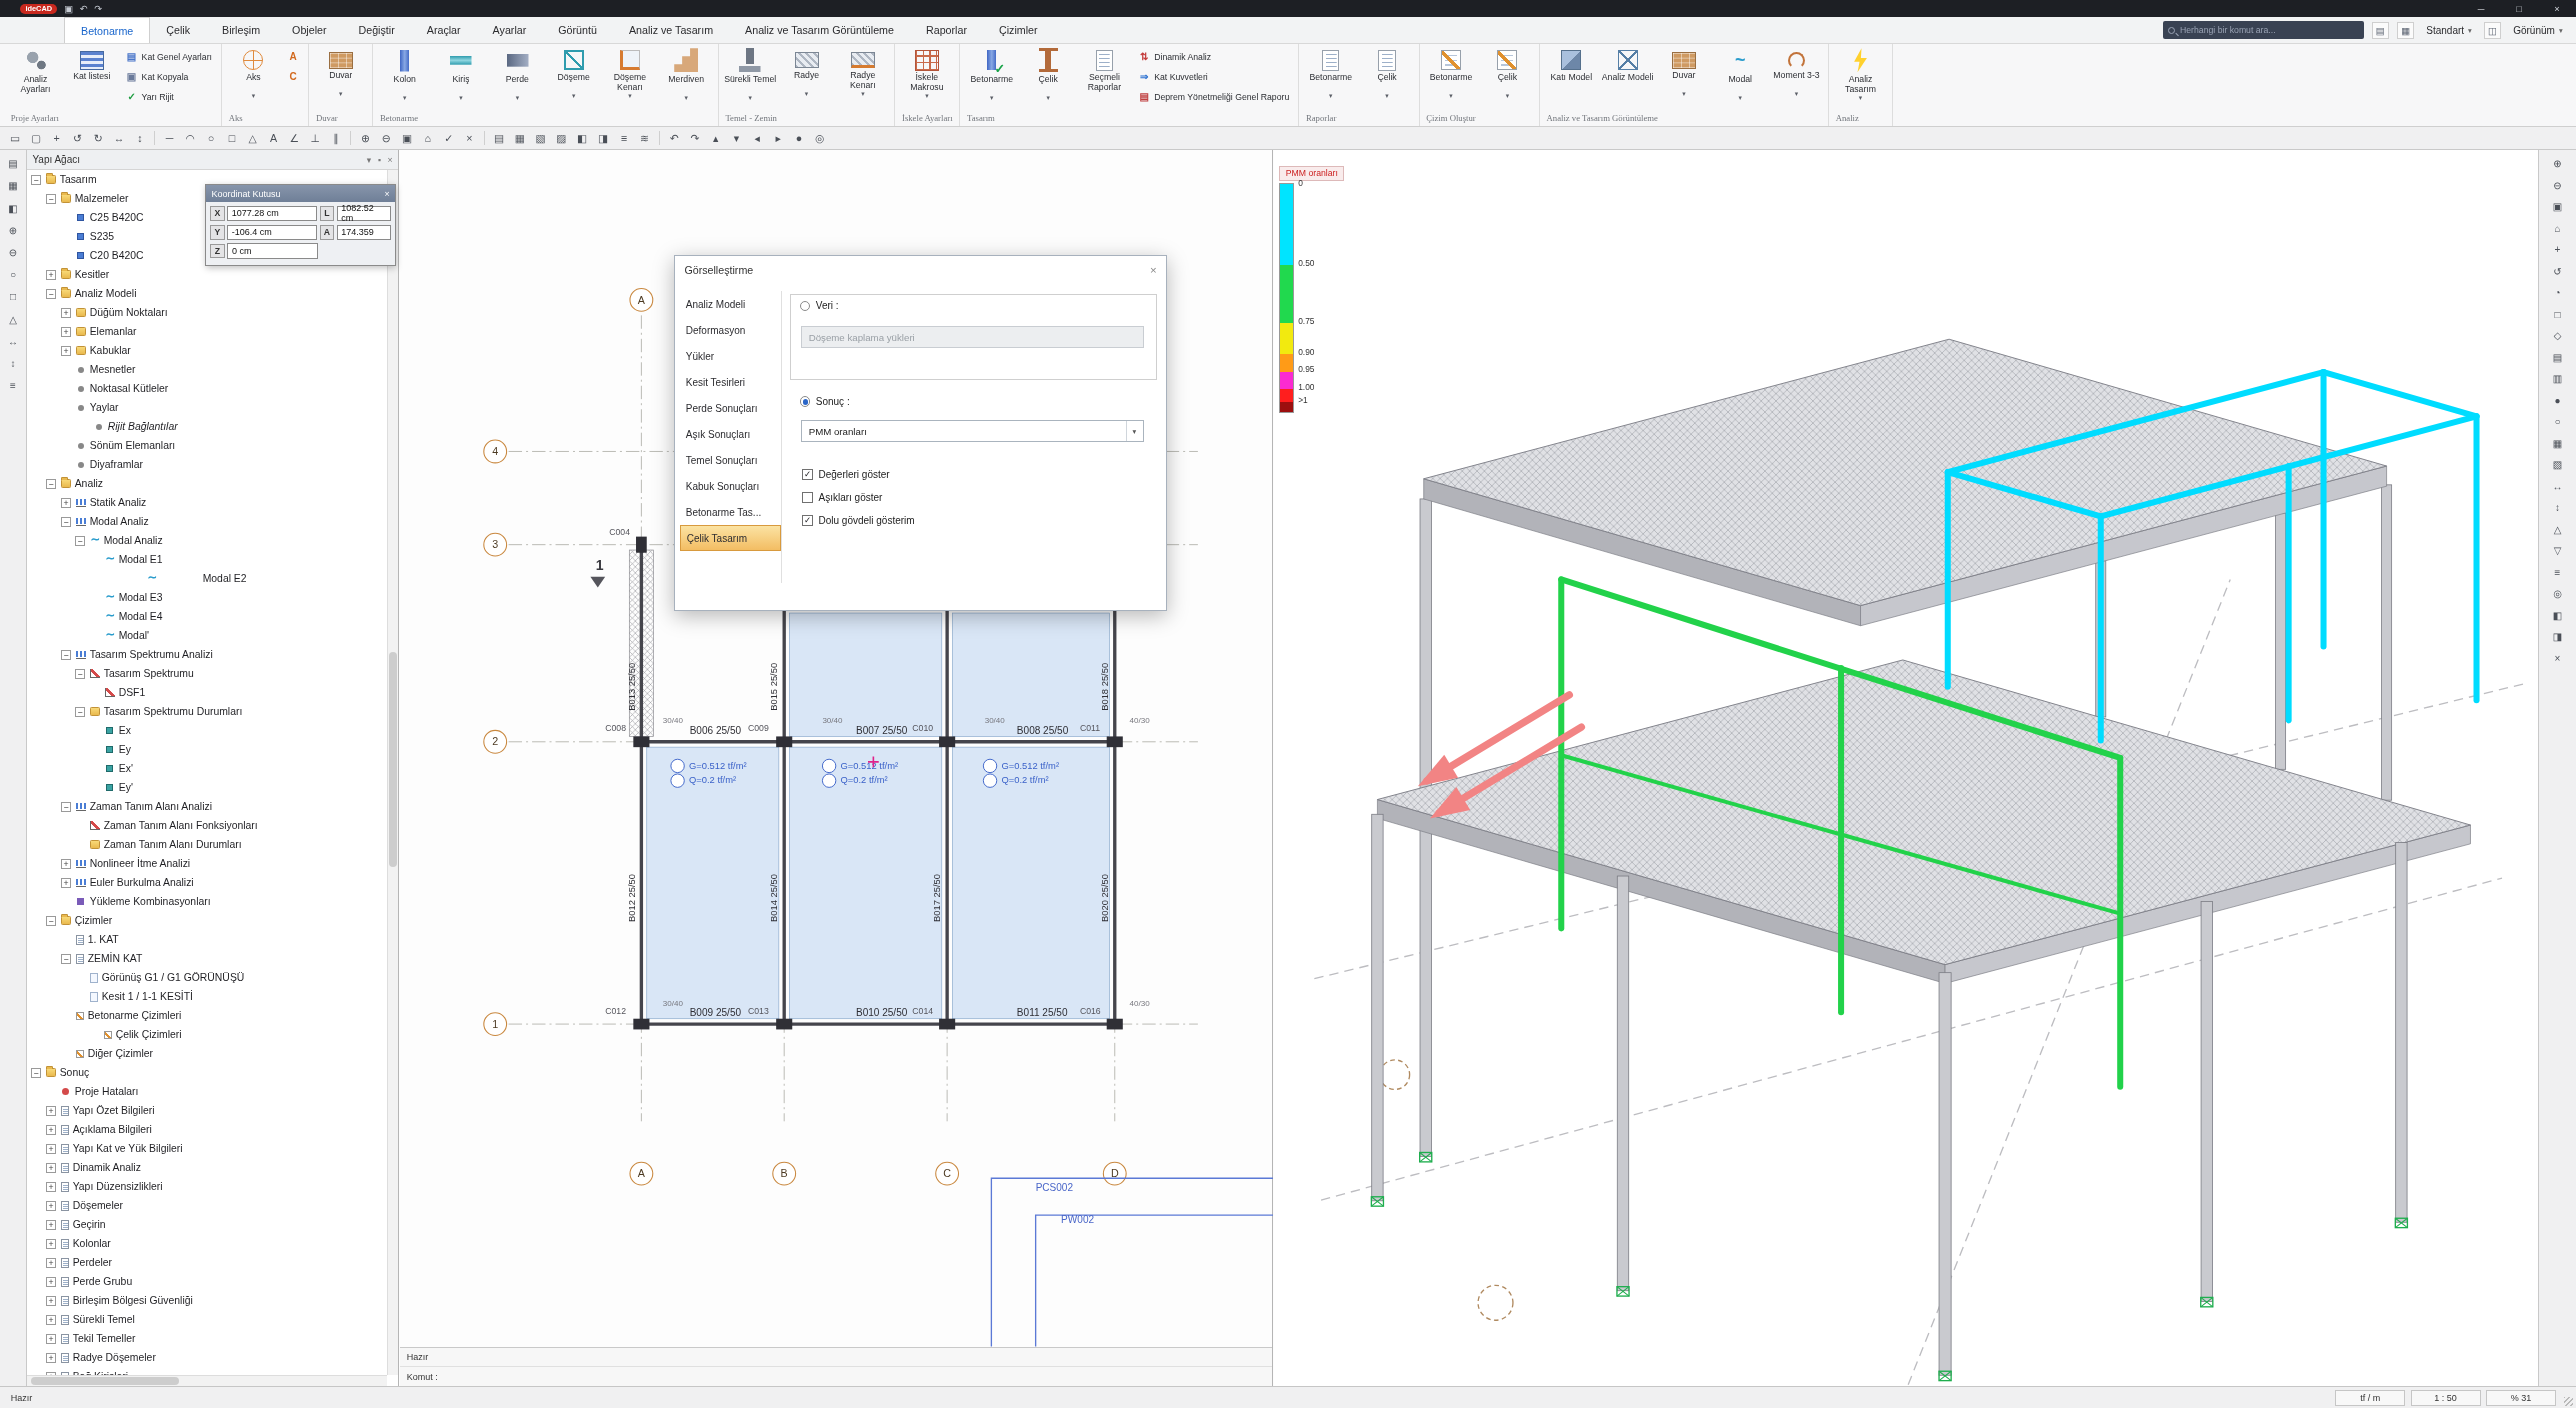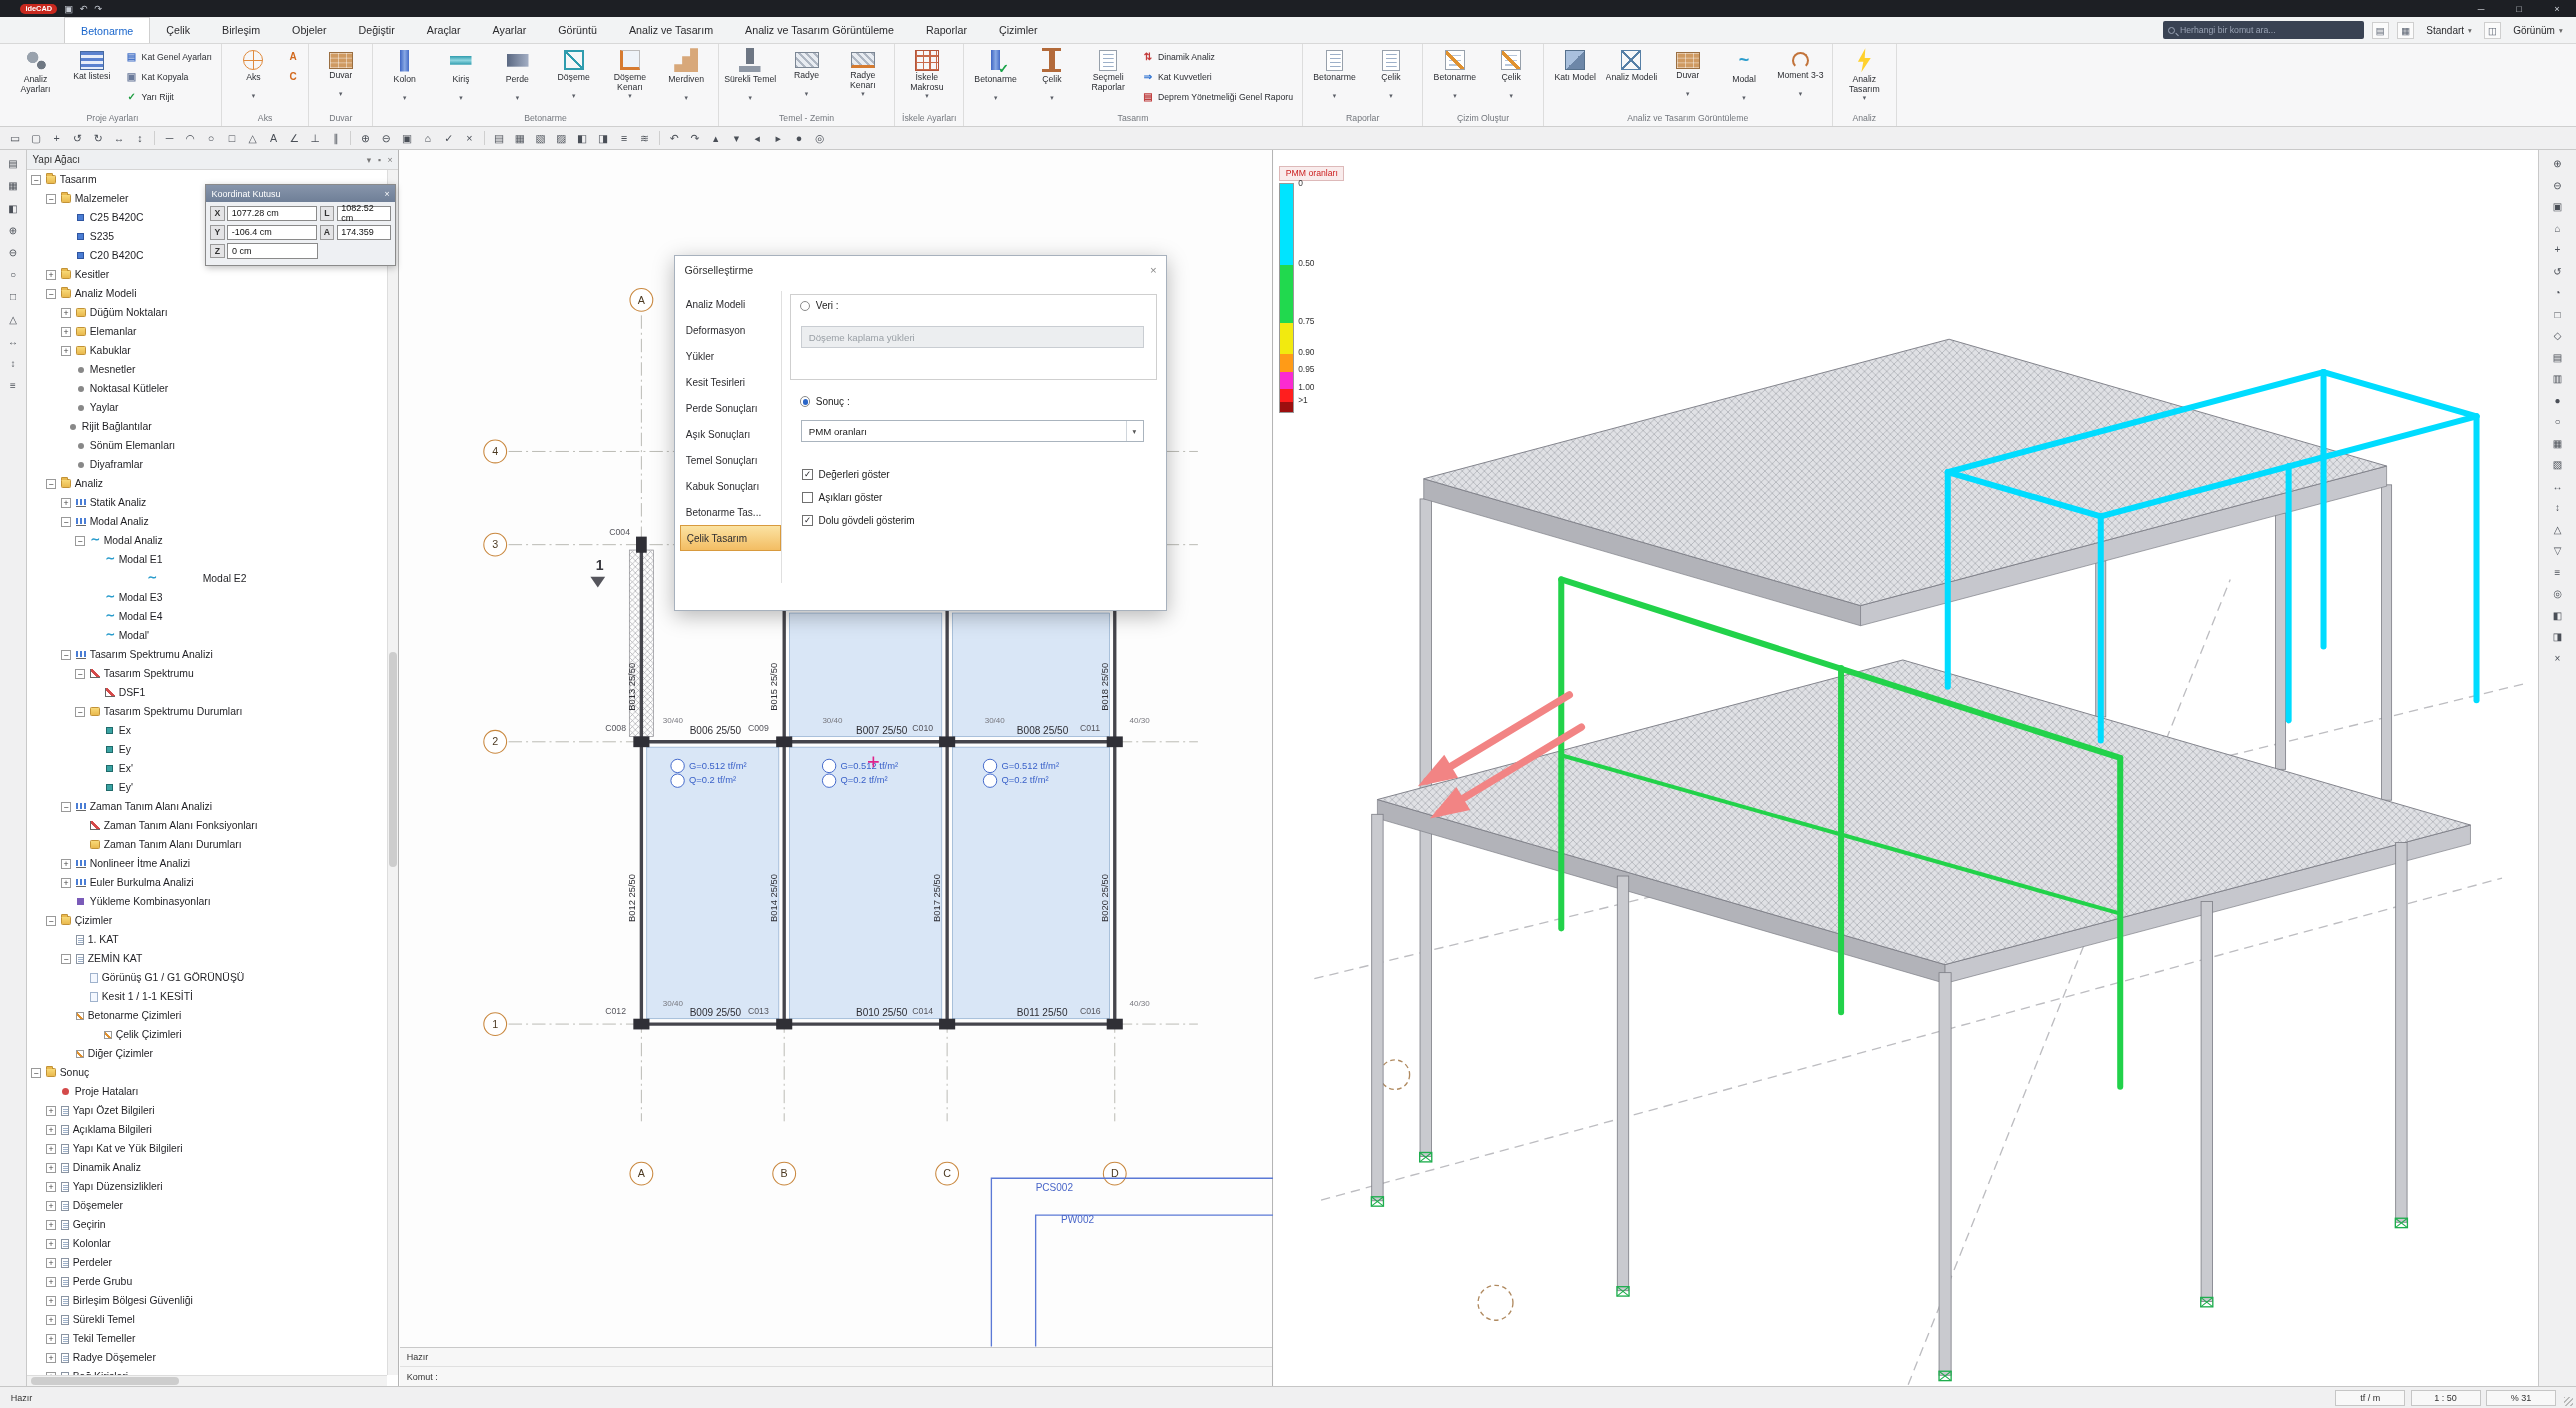--- a/index.html
+++ b/index.html
@@ -27,21 +27,21 @@
   .mag::after{content:"";position:absolute;width:4px;height:1.3px;background:#9aa3b5;transform:rotate(45deg);left:6px;top:6.7px;}
   .search-ph{color:#9aa3b5;font-size:8.7px;white-space:nowrap;overflow:hidden;}
   .mchip{width:17.4px;height:17.4px;border:0.7px solid #cfcfcf;background:#fbfbfb;color:#5a6270;display:flex;align-items:center;justify-content:center;font-size:9.4px;}
   .mdrop{display:flex;align-items:center;gap:4px;font-size:10px;color:#2b2b2e;padding:2px 4px;}
   .mdrop .car{font-size:7.4px;color:#666;}
 
   
   .ribbon{position:absolute;left:0;top:44px;width:2576px;height:83px;background:#f7f7f8;border-bottom:0.7px solid #cfcfcf;display:flex;align-items:stretch;padding-left:4px;overflow:hidden;}
   .rgroup{display:flex;flex-direction:column;border-right:0.7px solid #dddddd;padding:1.3px 4px 0 4px;}
   .rgroup-row{display:flex;flex:1;align-items:stretch;gap:1.3px;}
-  .rgroup-label{height:14.8px;text-align:center;font-size:8.7px;color:#73777d;white-space:nowrap;padding:1.3px 2.7px 0 2.7px;}
+  .rgroup-label{height:14.8px;font-size:8.7px;color:#73777d;white-space:nowrap;padding:1.3px 2.7px 0 2.7px;font-family:Liberation Serif, serif;}
   .rbtn-l{width:55px;display:flex;flex-direction:column;align-items:center;padding-top:2px;border:0.7px solid transparent;border-radius:2px;}
   .rbtn-lbl{font-size:8.7px;line-height:10px;color:#2c2e33;text-align:center;height:21px;overflow:hidden;margin-top:1.3px;}
   .rarrow{font-size:6.7px;color:#5a5e66;line-height:6.7px;}
   .rstack{display:flex;flex-direction:column;justify-content:flex-start;padding-top:2.7px;gap:2px;}
   .rbtn-s{display:flex;align-items:center;gap:4px;height:18px;padding:0 4px;border:0.7px solid transparent;border-radius:2px;}
   .rbtn-s-lbl{font-size:8.7px;color:#2c2e33;white-space:nowrap;}
   .ris{width:12px;height:12px;flex:none;display:flex;align-items:center;justify-content:center;font-size:10px;font-weight:bold;}
 
   .ric{width:24px;height:24px;position:relative;flex:none;}
   .ric-g{display:flex;align-items:center;justify-content:center;font-size:18px;font-weight:bold;}
@@ -563,21 +563,21 @@
         <div class="trow" style="padding-left: 34px;">
           <div class="texp-sp"></div>
           <div class="ti ti-node"></div>
           <span>Noktasal Kütleler</span>
         </div>
         <div class="trow" style="padding-left: 34px;">
           <div class="texp-sp"></div>
           <div class="ti ti-node"></div>
           <span>Yaylar</span>
         </div>
-        <div class="trow" style="padding-left: 26px;">
+        <div class="trow" style="padding-left: 52px; font-style: italic;">
           <div class="texp-sp"></div>
           <div class="ti ti-node"></div>
           <span>Rijit Bağlantılar</span>
         </div>
         <div class="trow" style="padding-left: 34px;">
           <div class="texp-sp"></div>
           <div class="ti ti-node"></div>
           <span>Sönüm Elemanları</span>
         </div>
         <div class="trow" style="padding-left: 34px;">

